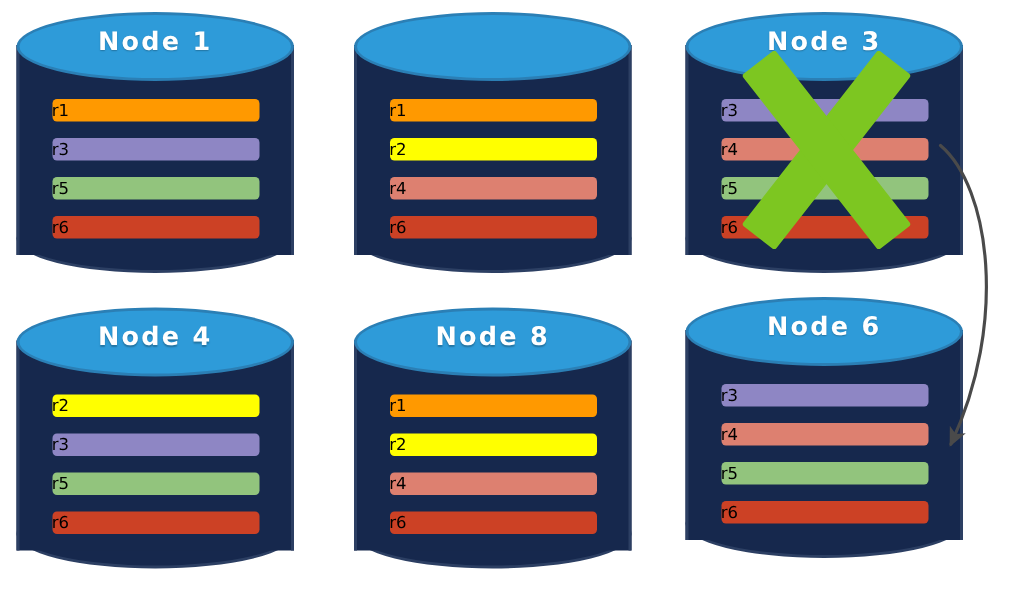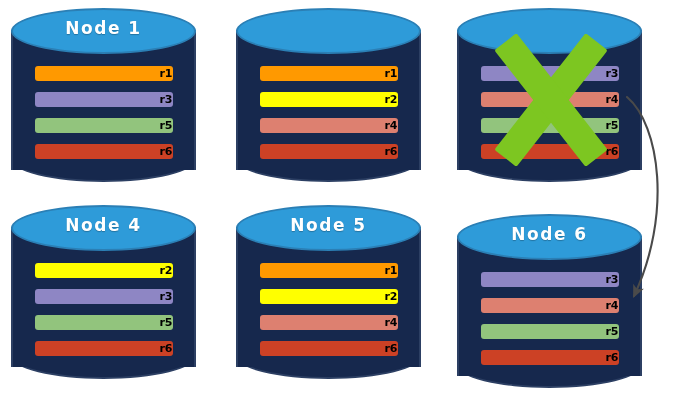--- a/index.html
+++ b/index.html
@@ -84,23 +84,23 @@
     top: 58px;
     width: 185px;
     z-index: 2;
   }
   .bar {
     position: relative;
     margin: 0 auto 11px auto;
     width: 138px;
     height: 15px;
     border-radius: 3px;
-    text-align: right;
+    text-align: left;
     font-size: 11px;
-    font-weight: bold;
+    font-weight: normal;
     color: #000000;
     line-height: 15px;
   }
   .bar:last-child { margin-bottom: 0; }
 
   
   .fail-x {
     position: absolute;
     left: 28px;
     top: 26px;
@@ -147,20 +147,21 @@
       <div class="bar" style="background: rgb(255, 255, 0);">r2</div>
       <div class="bar" style="background: rgb(221, 128, 112);">r4</div>
       <div class="bar" style="background: rgb(204, 65, 37);">r6</div>
     </div>
   </div>
 
   <div class="node" style="left:457px; top:8px;">
     <div class="cyl-bottom" style="background: rgb(22, 40, 77);"></div>
     <div class="cyl-body" style="background: rgb(22, 40, 77);"></div>
     <div class="cyl-top" style="background: rgb(46, 155, 217);"></div>
+    <div class="node-label">Node 3</div>
     <div class="bars">
       <div class="bar" style="background: rgb(142, 134, 196);">r3</div>
       <div class="bar" style="background: rgb(221, 128, 112);">r4</div>
       <div class="bar" style="background: rgb(146, 196, 125);">r5</div>
       <div class="bar" style="background: rgb(204, 65, 37);">r6</div>
     </div>
     <svg class="fail-x" viewBox="0 0 132 132">
       <g>
         <rect x="52" y="-8" width="28" height="148" rx="2" transform="rotate(38 66 66)" fill="#7dc621"></rect>
         <rect x="52" y="-8" width="28" height="148" rx="2" transform="rotate(-38 66 66)" fill="#7dc621"></rect>
@@ -178,30 +179,30 @@
       <div class="bar" style="background: rgb(142, 134, 196);">r3</div>
       <div class="bar" style="background: rgb(146, 196, 125);">r5</div>
       <div class="bar" style="background: rgb(204, 65, 37);">r6</div>
     </div>
   </div>
 
   <div class="node" style="left:236px; top:205px;">
     <div class="cyl-bottom" style="background: rgb(22, 40, 77);"></div>
     <div class="cyl-body" style="background: rgb(22, 40, 77);"></div>
     <div class="cyl-top" style="background: rgb(46, 155, 217);"></div>
-    <div class="node-label">Node 5</div>
+    <div class="node-label">Node 8</div>
     <div class="bars">
       <div class="bar" style="background: rgb(255, 153, 0);">r1</div>
       <div class="bar" style="background: rgb(255, 255, 0);">r2</div>
       <div class="bar" style="background: rgb(221, 128, 112);">r4</div>
       <div class="bar" style="background: rgb(204, 65, 37);">r6</div>
     </div>
   </div>
 
-  <div class="node" style="left:457px; top:214px;padding-left:28px;">
+  <div class="node" style="left:457px; top:198px;padding-left:28px;">
     <div class="cyl-bottom" style="background: rgb(22, 40, 77);"></div>
     <div class="cyl-body" style="background: rgb(22, 40, 77);"></div>
     <div class="cyl-top" style="background: rgb(46, 155, 217);"></div>
     <div class="node-label">Node 6</div>
     <div class="bars">
       <div class="bar" style="background: rgb(142, 134, 196);">r3</div>
       <div class="bar" style="background: rgb(221, 128, 112);">r4</div>
       <div class="bar" style="background: rgb(146, 196, 125);">r5</div>
       <div class="bar" style="background: rgb(204, 65, 37);">r6</div>
     </div>

